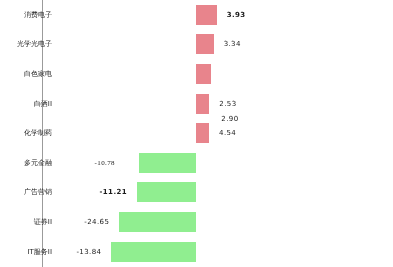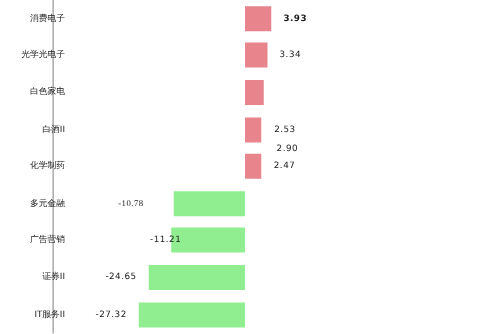--- a/index.html
+++ b/index.html
@@ -114,40 +114,40 @@
       <div class="row" style="top: 88.8px;">
         <div class="cat-label">白酒II</div>
         <div class="tick"></div>
         <div class="bar pos" style="width: 13.3584px; left: 196px; background: rgb(232, 132, 140);"></div>
         <div class="val-label" style="left: 219.358px; text-align: center;">2.53</div>
       </div>
       <div class="row" style="top: 118.4px;">
         <div class="cat-label">化学制药</div>
         <div class="tick"></div>
         <div class="bar pos" style="width: 13.0416px; left: 196px; background: rgb(232, 132, 140);"></div>
-        <div class="val-label" style="left: 219.042px;">2.47</div>
+        <div class="val-label" style="left: 219.042px;">4.54</div>
       </div>
       <div class="row" style="top: 148px;">
         <div class="cat-label">多元金融</div>
         <div class="tick"></div>
         <div class="bar neg" style="width: 56.9184px; left: 139.082px; background: rgb(144, 238, 144);"></div>
         <div class="val-label" style="left: 115px; transform: translate(-100%, -50%); font-family: Liberation Serif, serif;">-10.78</div>
       </div>
       <div class="row" style="top: 177.6px;">
         <div class="cat-label">广告营销</div>
         <div class="tick"></div>
         <div class="bar neg" style="width: 59.1888px; left: 136.811px; background: rgb(144, 238, 144);"></div>
-        <div class="val-label" style="left: 145px; transform: translate(-100%, -50%);">-11.21</div>
+        <div class="val-label" style="left: 127px; transform: translate(-100%, -50%); font-weight: bold;">-11.21</div>
       </div>
       <div class="row" style="top: 207.2px;">
         <div class="cat-label">证券II</div>
         <div class="tick"></div>
         <div class="bar neg" style="width: 76.7184px; left: 119.282px; background: rgb(144, 238, 144);"></div>
         <div class="val-label" style="left: 109.282px; transform: translate(-100%, -50%);">-24.65</div>
       </div>
       <div class="row" style="top: 236.8px;">
         <div class="cat-label">IT服务II</div>
         <div class="tick"></div>
         <div class="bar neg" style="width: 84.6384px; left: 111.362px; background: rgb(144, 238, 144);"></div>
-        <div class="val-label" style="left: 101.362px; transform: translate(-100%, -50%);">-27.32</div>
+        <div class="val-label" style="left: 101.362px; transform: translate(-100%, -50%);">-13.84</div>
       </div>
     </div>
 </div>
 
 </body></html>

